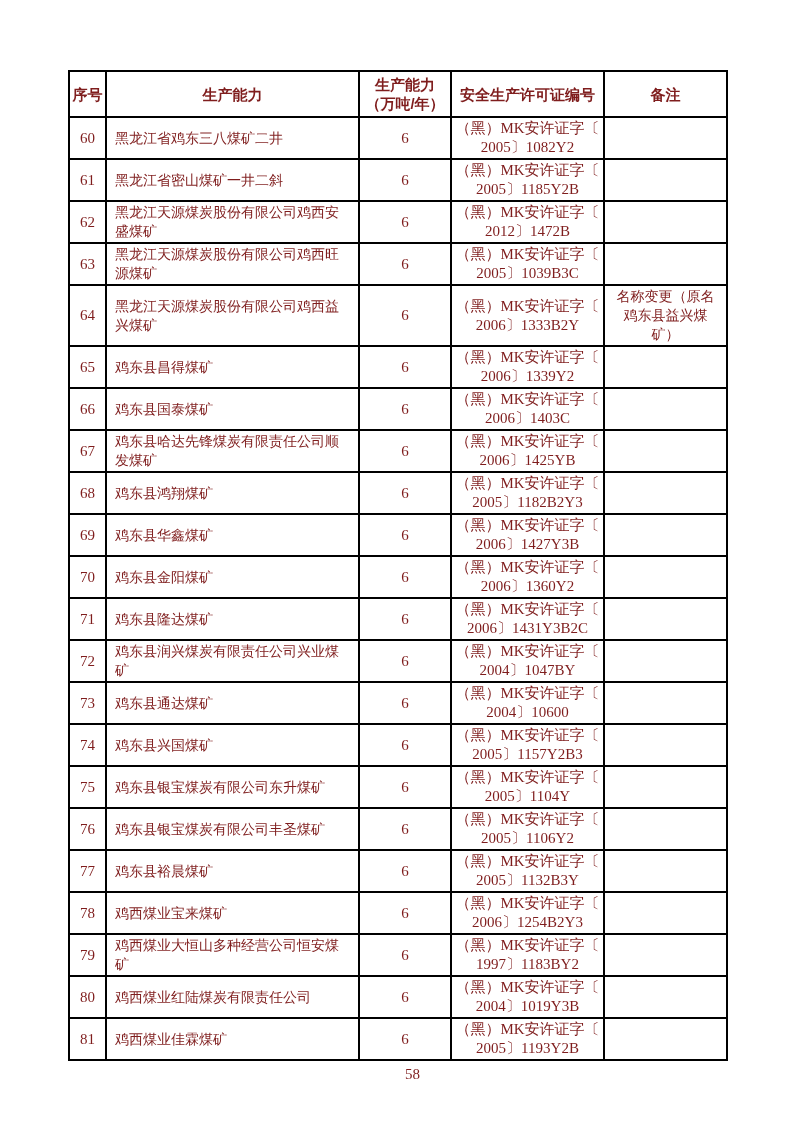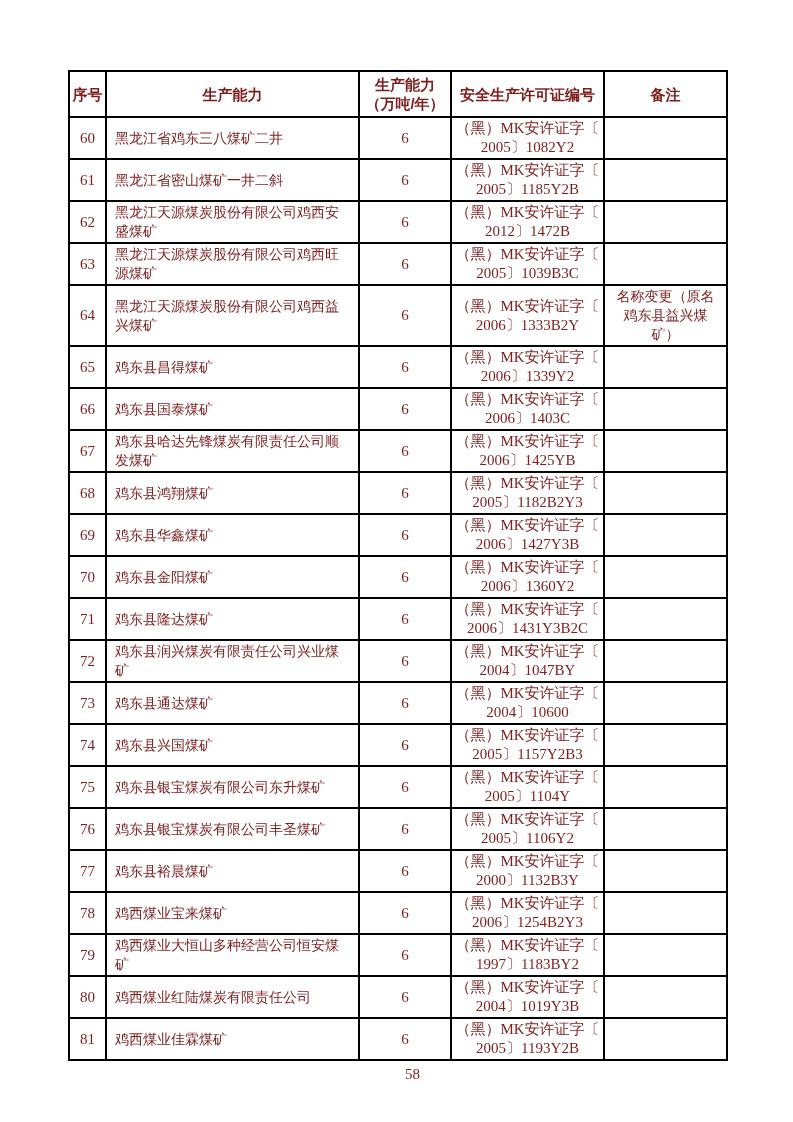--- a/index.html
+++ b/index.html
@@ -266,21 +266,21 @@
     </td>
     <td class="c-rem"></td>
   </tr>
 
   <tr>
     <td class="c-no">77</td>
     <td class="c-name">鸡东县裕晨煤矿</td>
     <td class="c-cap">6</td>
     <td class="c-lic">
       <span class="lic-line">（黑）MK安许证字〔</span>
-      <span class="lic-line">2000〕1132B3Y</span>
+      <span class="lic-line">2005〕1132B3Y</span>
     </td>
     <td class="c-rem"></td>
   </tr>
 
   <tr>
     <td class="c-no">78</td>
     <td class="c-name">鸡西煤业宝来煤矿</td>
     <td class="c-cap">6</td>
     <td class="c-lic">
       <span class="lic-line">（黑）MK安许证字〔</span>

